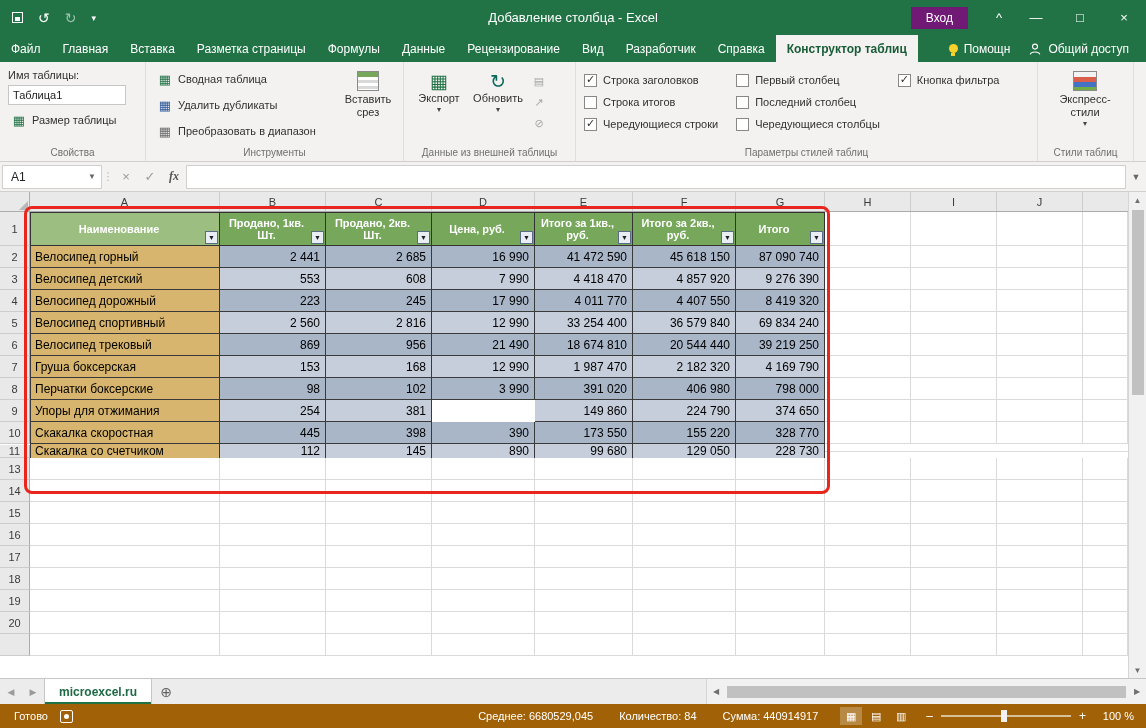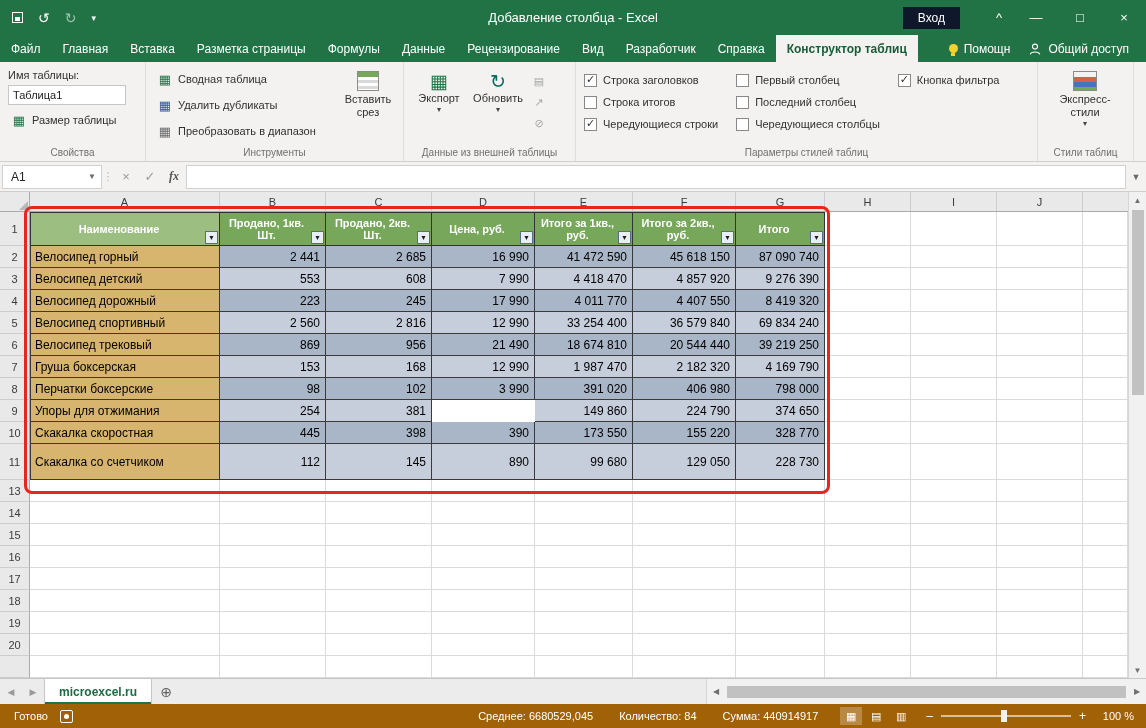--- a/index.html
+++ b/index.html
@@ -10,21 +10,21 @@
   
   .titlebar{position:absolute;top:0;left:0;width:100%;height:35px;background:#217346;display:flex;align-items:center;color:#fff}
   .qat{display:flex;align-items:center;gap:15px;padding-left:12px;z-index:2}
   .qat .g{font-size:14px;line-height:1;cursor:pointer}
   .ic-save{width:11px;height:11px;border:1px solid #fff;position:relative;cursor:pointer}
   .ic-save::after{content:"";position:absolute;left:2px;right:2px;bottom:1px;height:4px;background:#fff}
   .dim{opacity:.55}
   .caret-sm{font-size:9px;cursor:pointer}
   .tb-title{position:absolute;left:0;width:100%;text-align:center;font-size:13px;pointer-events:none}
   .tb-right{margin-left:auto;display:flex;align-items:center;height:100%;z-index:2}
-  .signin{background:#0f172a;padding:4px 15px;font-size:12px;margin-right:24px;cursor:pointer}
+  .signin{background:#701a75;padding:4px 15px;font-size:12px;margin-right:16px;cursor:pointer}
   .ribopt{width:30px;text-align:center;font-size:13px;cursor:pointer}
   .wbtn{width:44px;height:100%;display:flex;align-items:center;justify-content:center;font-size:13px;cursor:pointer}
 
   
   .tabrow{position:absolute;top:35px;left:0;width:100%;height:27px;background:#217346;display:flex;color:#fff;font-size:12px;align-items:stretch}
   .rtab{padding:0 11px;display:flex;align-items:center;cursor:pointer;white-space:nowrap}
   .rtab.active{background:#f3f2f1;color:#185c37;font-weight:bold}
   .tabrow-right{margin-left:auto;display:flex;align-items:center;padding-right:8px}
   .helpbtn,.sharebtn{display:flex;align-items:center;gap:6px;padding:3px 9px;cursor:pointer;white-space:nowrap}
   .ic-bulb{width:9px;height:9px;border-radius:50%;background:#f8d22a;position:relative;flex:none}
@@ -462,21 +462,21 @@
           <div class="cell td num band-dark" style="width: 106px;">398</div>
           <div class="cell td num band-dark" style="width: 103px;">390</div>
           <div class="cell td num band-dark" style="width: 98px;">173 550</div>
           <div class="cell td num band-dark" style="width: 103px;">155 220</div>
           <div class="cell td num band-dark" style="width: 89px;">328 770</div>
           <div class="cell empty" style="width: 86px;"></div>
           <div class="cell empty" style="width: 86px;"></div>
           <div class="cell empty" style="width: 86px;"></div>
           <div class="cell empty fill"></div>
         </div>
-        <div class="grow" style="height: 36px;">
+        <div class="grow" style="height: 14px; align-items: center;">
           <div class="rowhdr">11</div>
           <div class="cell td name" style="width: 190px;">Скакалка со счетчиком</div>
           <div class="cell td num band-light" style="width: 106px;">112</div>
           <div class="cell td num band-light" style="width: 106px;">145</div>
           <div class="cell td num band-light" style="width: 103px;">890</div>
           <div class="cell td num band-light" style="width: 98px;">99 680</div>
           <div class="cell td num band-light" style="width: 103px;">129 050</div>
           <div class="cell td num band-light" style="width: 89px;">228 730</div>
           <div class="cell empty" style="width: 86px;"></div>
           <div class="cell empty" style="width: 86px;"></div>

